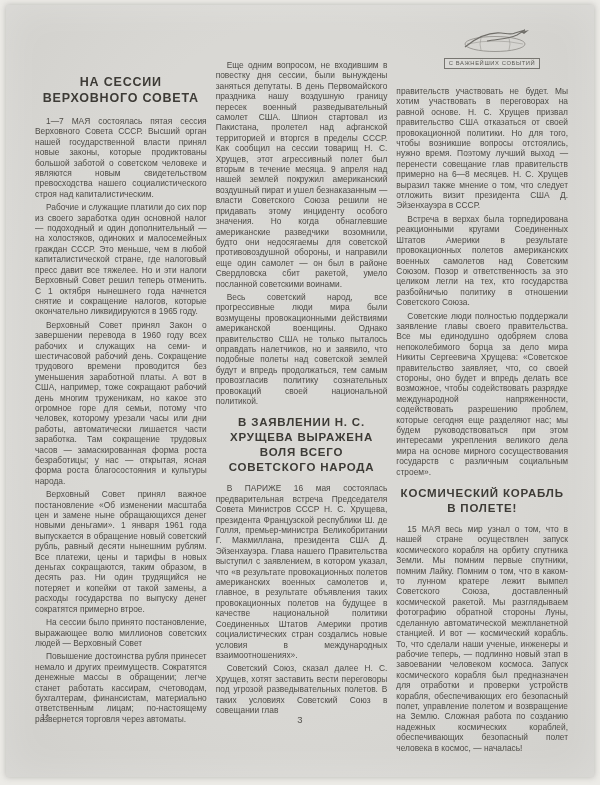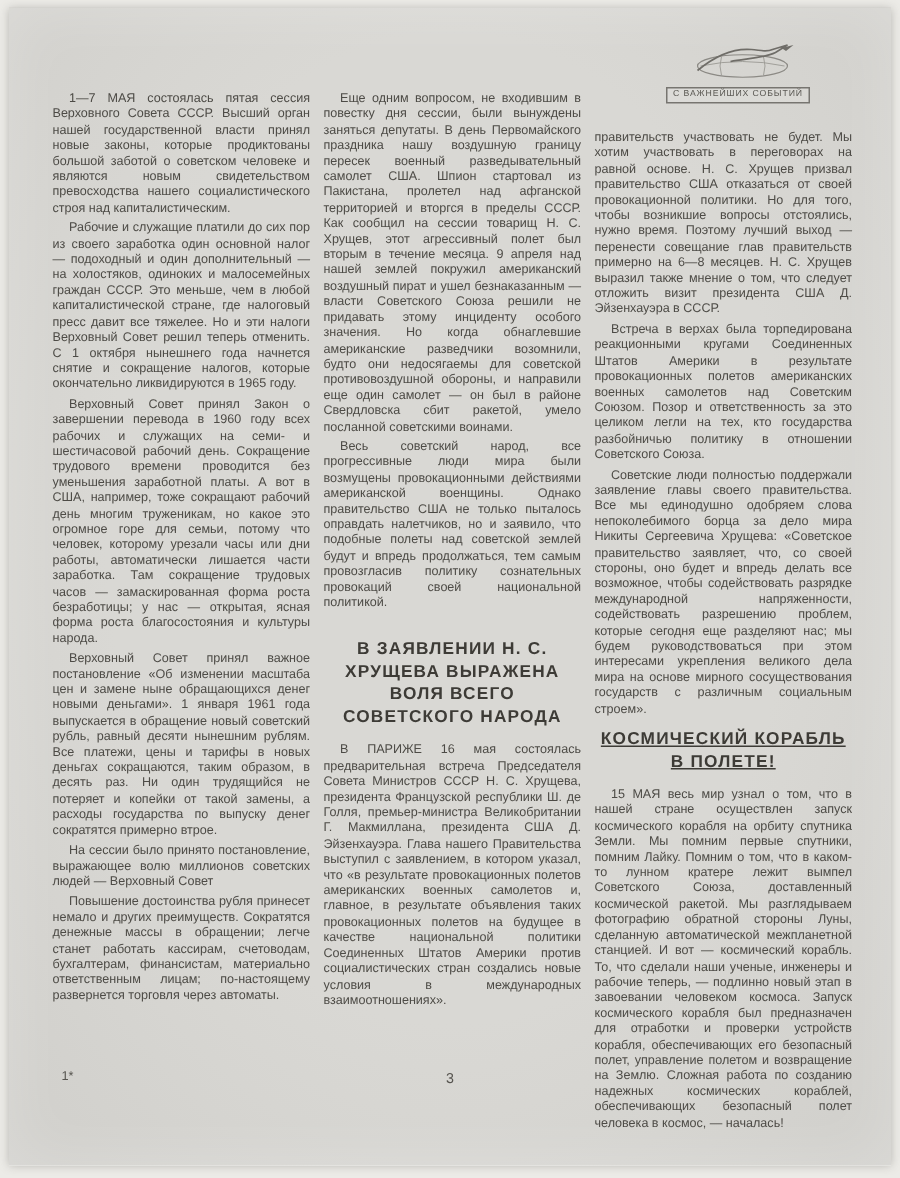--- a/index.html
+++ b/index.html
@@ -33,22 +33,22 @@
     margin:0;
     color:#3d3b36;
     text-align:center;
     font-size:12.5px;
     line-height:16px;
     font-weight:bold;
     letter-spacing:.8px;
     text-indent:0;
   }
   .h-col1{margin:14px 4px 10px 4px;}
-  .h-col2{margin:20px 0 8px 0;font-size:11.5px;line-height:15px;text-align:center;}
-  .h-col3{margin:9px 0 8px 0;font-size:11.5px;line-height:15px;text-decoration:underline;}
+  .h-col2{margin:9px 0 8px 0;font-size:11.5px;line-height:15px;text-align:center;}
+  .h-col3{margin:9px 0 8px 0;font-size:11.5px;line-height:15px;}
   .col3-pad{padding-top:26px;}
   .badge{
     position:absolute;top:24px;right:38px;width:128px;
     text-align:center;
   }
   .badge-art{display:block;margin:0 auto -2px auto;}
   .badge-label{
     display:inline-block;
     border:1px solid #777570;
     color:#5a5853;
@@ -80,33 +80,35 @@
       <path d="M44 8.8 Q42 15 44 21.2 M72 8.8 Q74 15 72 21.2" fill="none" stroke="#9a9893" stroke-width="0.6"></path>
       <path d="M28 18 C40 8 52 3 64 4 C70 4.5 74 6 78 4 L88 1 L80 6 C72 10 60 10 50 12" fill="none" stroke="#6f6d68" stroke-width="1.1"></path>
       <path d="M84 3 L92 1 L87 5 Z" fill="#6f6d68"></path>
     </svg>
     <span class="badge-label">С ВАЖНЕЙШИХ СОБЫТИЙ</span>
   </div>
 
   <div class="content">
 
     <div class="col">
+      <h2 class="h-col1">НА СЕССИИ ВЕРХОВНОГО СОВЕТА</h2>
       <p>1—7 МАЯ состоялась пятая сессия Верховного Совета СССР. Высший орган нашей государственной власти принял новые законы, которые продиктованы большой заботой о советском человеке и являются новым свидетельством превосходства нашего социалистического строя над капиталистическим.</p>
       <p>Рабочие и служащие платили до сих пор из своего заработка один основной налог — подоходный и один дополнительный — на холостяков, одиноких и малосемейных граждан СССР. Это меньше, чем в любой капиталистической стране, где налоговый пресс давит все тяжелее. Но и эти налоги Верховный Совет решил теперь отменить. С 1 октября нынешнего года начнется снятие и сокращение налогов, которые окончательно ликвидируются в 1965 году.</p>
       <p>Верховный Совет принял Закон о завершении перевода в 1960 году всех рабочих и служащих на семи- и шестичасовой рабочий день. Сокращение трудового времени проводится без уменьшения заработной платы. А вот в США, например, тоже сокращают рабочий день многим труженикам, но какое это огромное горе для семьи, потому что человек, которому урезали часы или дни работы, автоматически лишается части заработка. Там сокращение трудовых часов — замаскированная форма роста безработицы; у нас — открытая, ясная форма роста благосостояния и культуры народа.</p>
       <p>Верховный Совет принял важное постановление «Об изменении масштаба цен и замене ныне обращающихся денег новыми деньгами». 1 января 1961 года выпускается в обращение новый советский рубль, равный десяти нынешним рублям. Все платежи, цены и тарифы в новых деньгах сокращаются, таким образом, в десять раз. Ни один трудящийся не потеряет и копейки от такой замены, а расходы государства по выпуску денег сократятся примерно втрое.</p>
       <p>На сессии было принято постановление, выражающее волю миллионов советских людей — Верховный Совет</p>
       <p>Повышение достоинства рубля принесет немало и других преимуществ. Сократятся денежные массы в обращении; легче станет работать кассирам, счетоводам, бухгалтерам, финансистам, материально ответственным лицам; по-настоящему развернется торговля через автоматы.</p>
     </div>
 
     <div class="col">
       <p>Еще одним вопросом, не входившим в повестку дня сессии, были вынуждены заняться депутаты. В день Первомайского праздника нашу воздушную границу пересек военный разведывательный самолет США. Шпион стартовал из Пакистана, пролетел над афганской территорией и вторгся в пределы СССР. Как сообщил на сессии товарищ Н. С. Хрущев, этот агрессивный полет был вторым в течение месяца. 9 апреля над нашей землей покружил американский воздушный пират и ушел безнаказанным — власти Советского Союза решили не придавать этому инциденту особого значения. Но когда обнаглевшие американские разведчики возомнили, будто они недосягаемы для советской противовоздушной обороны, и направили еще один самолет — он был в районе Свердловска сбит ракетой, умело посланной советскими воинами.</p>
       <p>Весь советский народ, все прогрессивные люди мира были возмущены провокационными действиями американской военщины. Однако правительство США не только пыталось оправдать налетчиков, но и заявило, что подобные полеты над советской землей будут и впредь продолжаться, тем самым провозгласив политику сознательных провокаций своей национальной политикой.</p>
       <h2 class="h-col2">В ЗАЯВЛЕНИИ Н. С. ХРУЩЕВА ВЫРАЖЕНА ВОЛЯ ВСЕГО СОВЕТСКОГО НАРОДА</h2>
       <p>В ПАРИЖЕ 16 мая состоялась предварительная встреча Председателя Совета Министров СССР Н. С. Хрущева, президента Французской республики Ш. де Голля, премьер-министра Великобритании Г. Макмиллана, президента США Д. Эйзенхауэра. Глава нашего Правительства выступил с заявлением, в котором указал, что «в результате провокационных полетов американских военных самолетов и, главное, в результате объявления таких провокационных полетов на будущее в качестве национальной политики Соединенных Штатов Америки против социалистических стран создались новые условия в международных взаимоотношениях».</p>
+      <p>Советский Союз, сказал далее Н. С. Хрущев, хотят заставить вести переговоры под угрозой разведывательных полетов. В таких условиях Советский Союз в совещании глав</p>
     </div>
 
     <div class="col col3-pad">
       <p class="no-indent">правительств участвовать не будет. Мы хотим участвовать в переговорах на равной основе. Н. С. Хрущев призвал правительство США отказаться от своей провокационной политики. Но для того, чтобы возникшие вопросы отстоялись, нужно время. Поэтому лучший выход — перенести совещание глав правительств примерно на 6—8 месяцев. Н. С. Хрущев выразил также мнение о том, что следует отложить визит президента США Д. Эйзенхауэра в СССР.</p>
       <p>Встреча в верхах была торпедирована реакционными кругами Соединенных Штатов Америки в результате провокационных полетов американских военных самолетов над Советским Союзом. Позор и ответственность за это целиком легли на тех, кто государства разбойничью политику в отношении Советского Союза.</p>
       <p>Советские люди полностью поддержали заявление главы своего правительства. Все мы единодушно одобряем слова непоколебимого борца за дело мира Никиты Сергеевича Хрущева: «Советское правительство заявляет, что, со своей стороны, оно будет и впредь делать все возможное, чтобы содействовать разрядке международной напряженности, содействовать разрешению проблем, которые сегодня еще разделяют нас; мы будем руководствоваться при этом интересами укрепления великого дела мира на основе мирного сосуществования государств с различным социальным строем».</p>
       <h2 class="h-col3">КОСМИЧЕСКИЙ КОРАБЛЬ В ПОЛЕТЕ!</h2>
       <p>15 МАЯ весь мир узнал о том, что в нашей стране осуществлен запуск космического корабля на орбиту спутника Земли. Мы помним первые спутники, помним Лайку. Помним о том, что в каком-то лунном кратере лежит вымпел Советского Союза, доставленный космической ракетой. Мы разглядываем фотографию обратной стороны Луны, сделанную автоматической межпланетной станцией. И вот — космический корабль. То, что сделали наши ученые, инженеры и рабочие теперь, — подлинно новый этап в завоевании человеком космоса. Запуск космического корабля был предназначен для отработки и проверки устройств корабля, обеспечивающих его безопасный полет, управление полетом и возвращение на Землю. Сложная работа по созданию надежных космических кораблей, обеспечивающих безопасный полет человека в космос, — началась!</p>
     </div>
 

